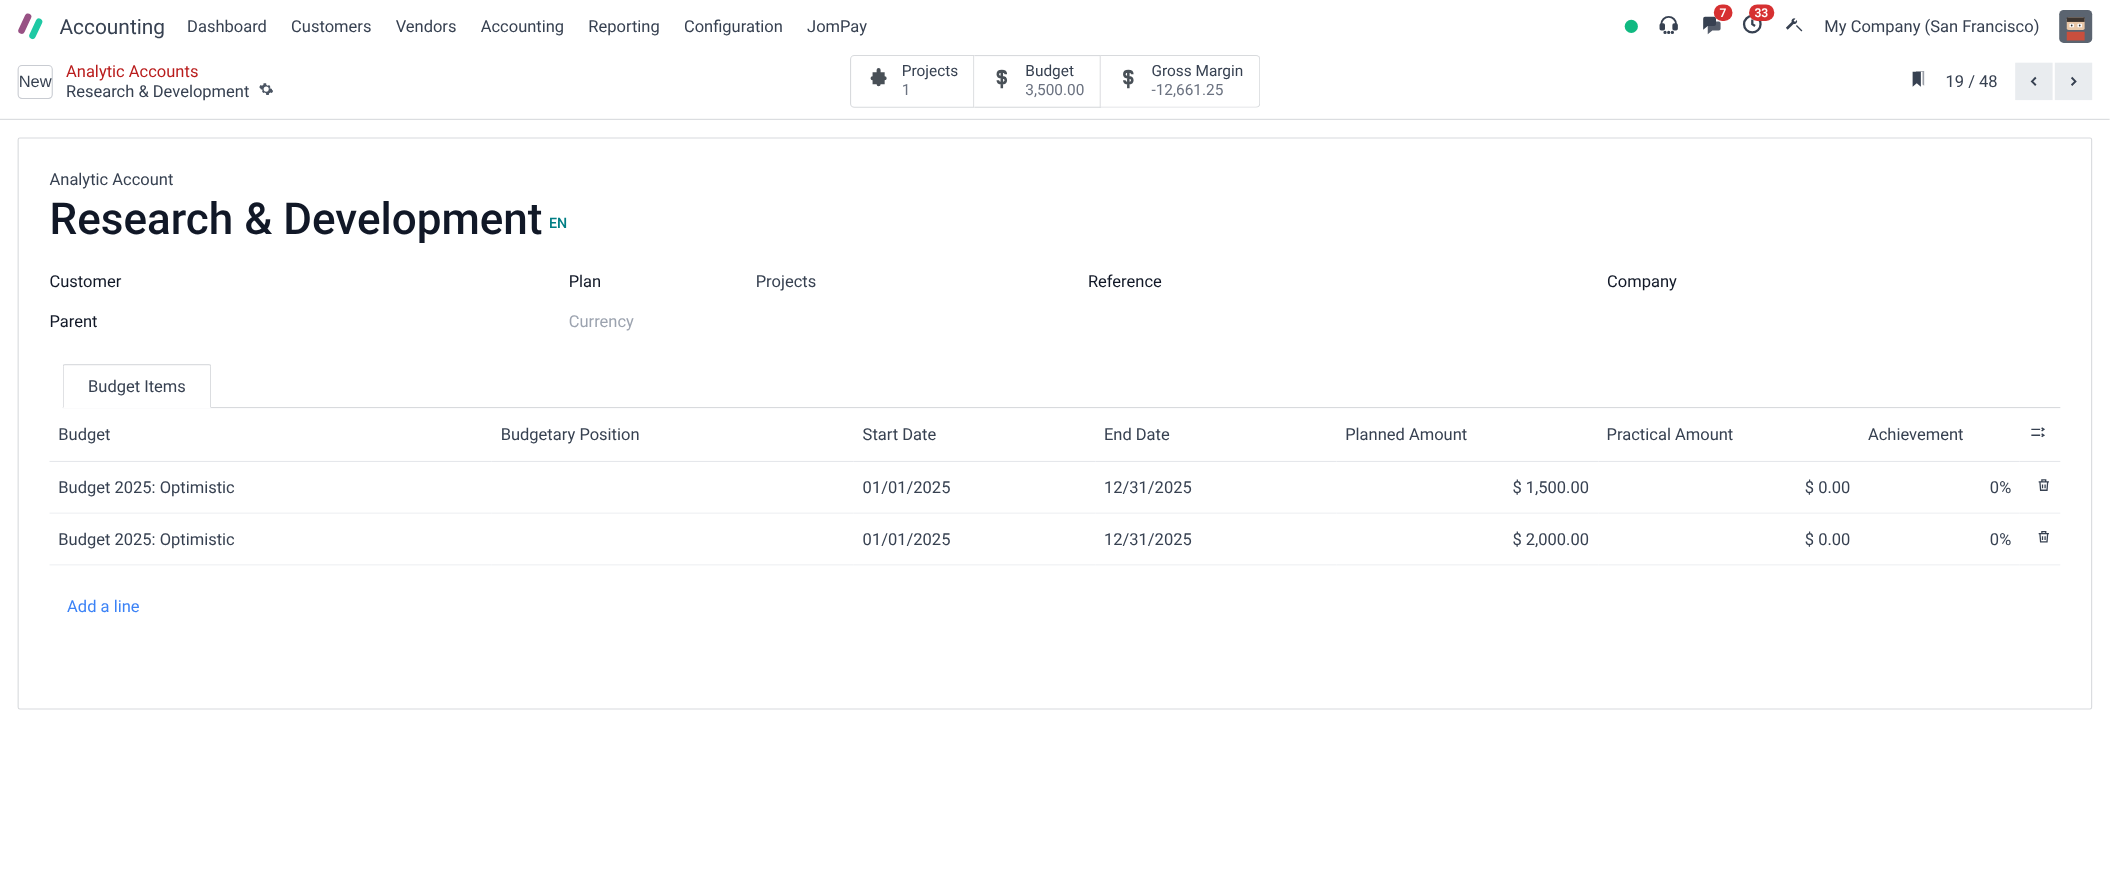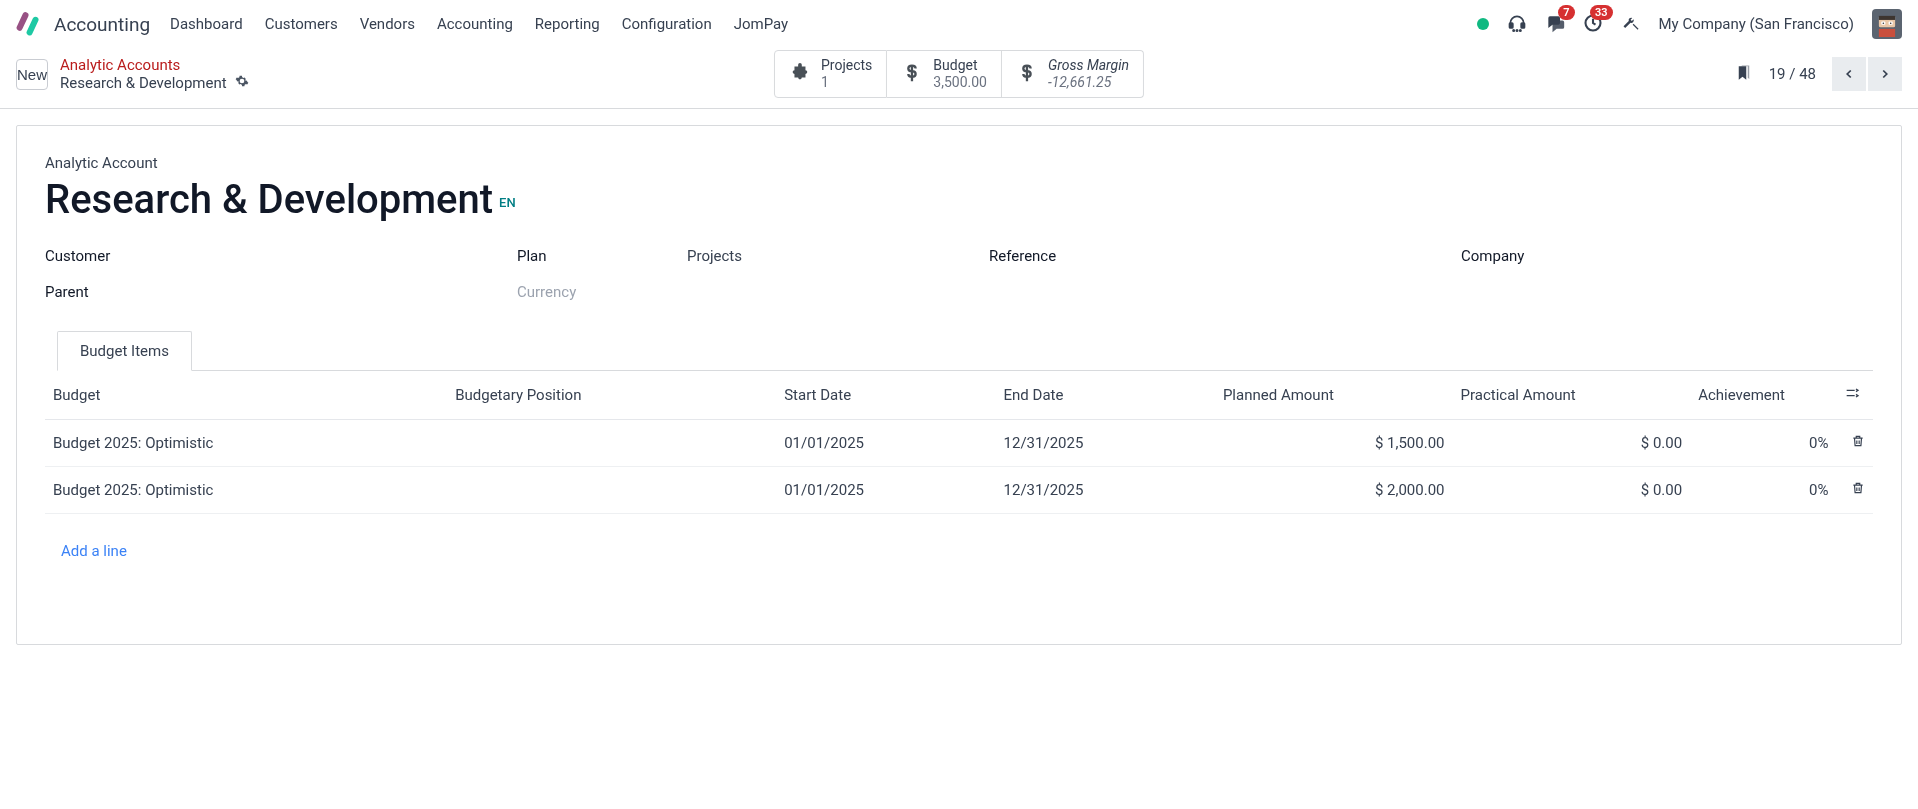--- a/index.html
+++ b/index.html
@@ -24,21 +24,21 @@
   .breadcrumb { display: flex; flex-direction: column; font-size: 15px; }
   .breadcrumb-top { color: #b91c1c; cursor: pointer; }
   .breadcrumb-bottom { color: #374151; display:flex; align-items:center; gap:8px;}
   .gear-small { color: #4b5563; }
   
   .stat-buttons { display: flex; margin-left: auto; margin-right: auto; position: absolute; left: 50%; transform: translateX(-50%);}
   .subbar { position: relative; }
   .stat-btn { display: flex; align-items: center; gap: 10px; border: 1px solid #d8dadd; padding: 6px 14px; background: #fff; cursor:pointer;}
   .stat-btn + .stat-btn { border-left: none; }
   .stat-btn:first-child { border-radius: 4px 0 0 4px; }
-  .stat-btn:last-child { border-radius: 0 4px 4px 0; font-style: italic; }
+  .stat-btn:last-child { border-radius: 0 4px 4px 0; }
   .stat-label { font-size: 14px; color: #374151; }
   .stat-value { font-size: 14px; color: #6b7280; }
   .stat-text { display:flex; flex-direction: column; line-height:1.2;}
   
   .subbar-right { margin-left: auto; display: flex; align-items: center; gap: 16px; }
   .pager { font-size: 15px; color: #374151; }
   .arrow-btn { width: 34px; height: 34px; border: none; background: #e9ecef; color: #374151; display: flex; align-items: center; justify-content: center; cursor: pointer; font-size:18px;}
   .arrow-group { display:flex; gap:2px;}
   
   .content { padding: 16px; }

